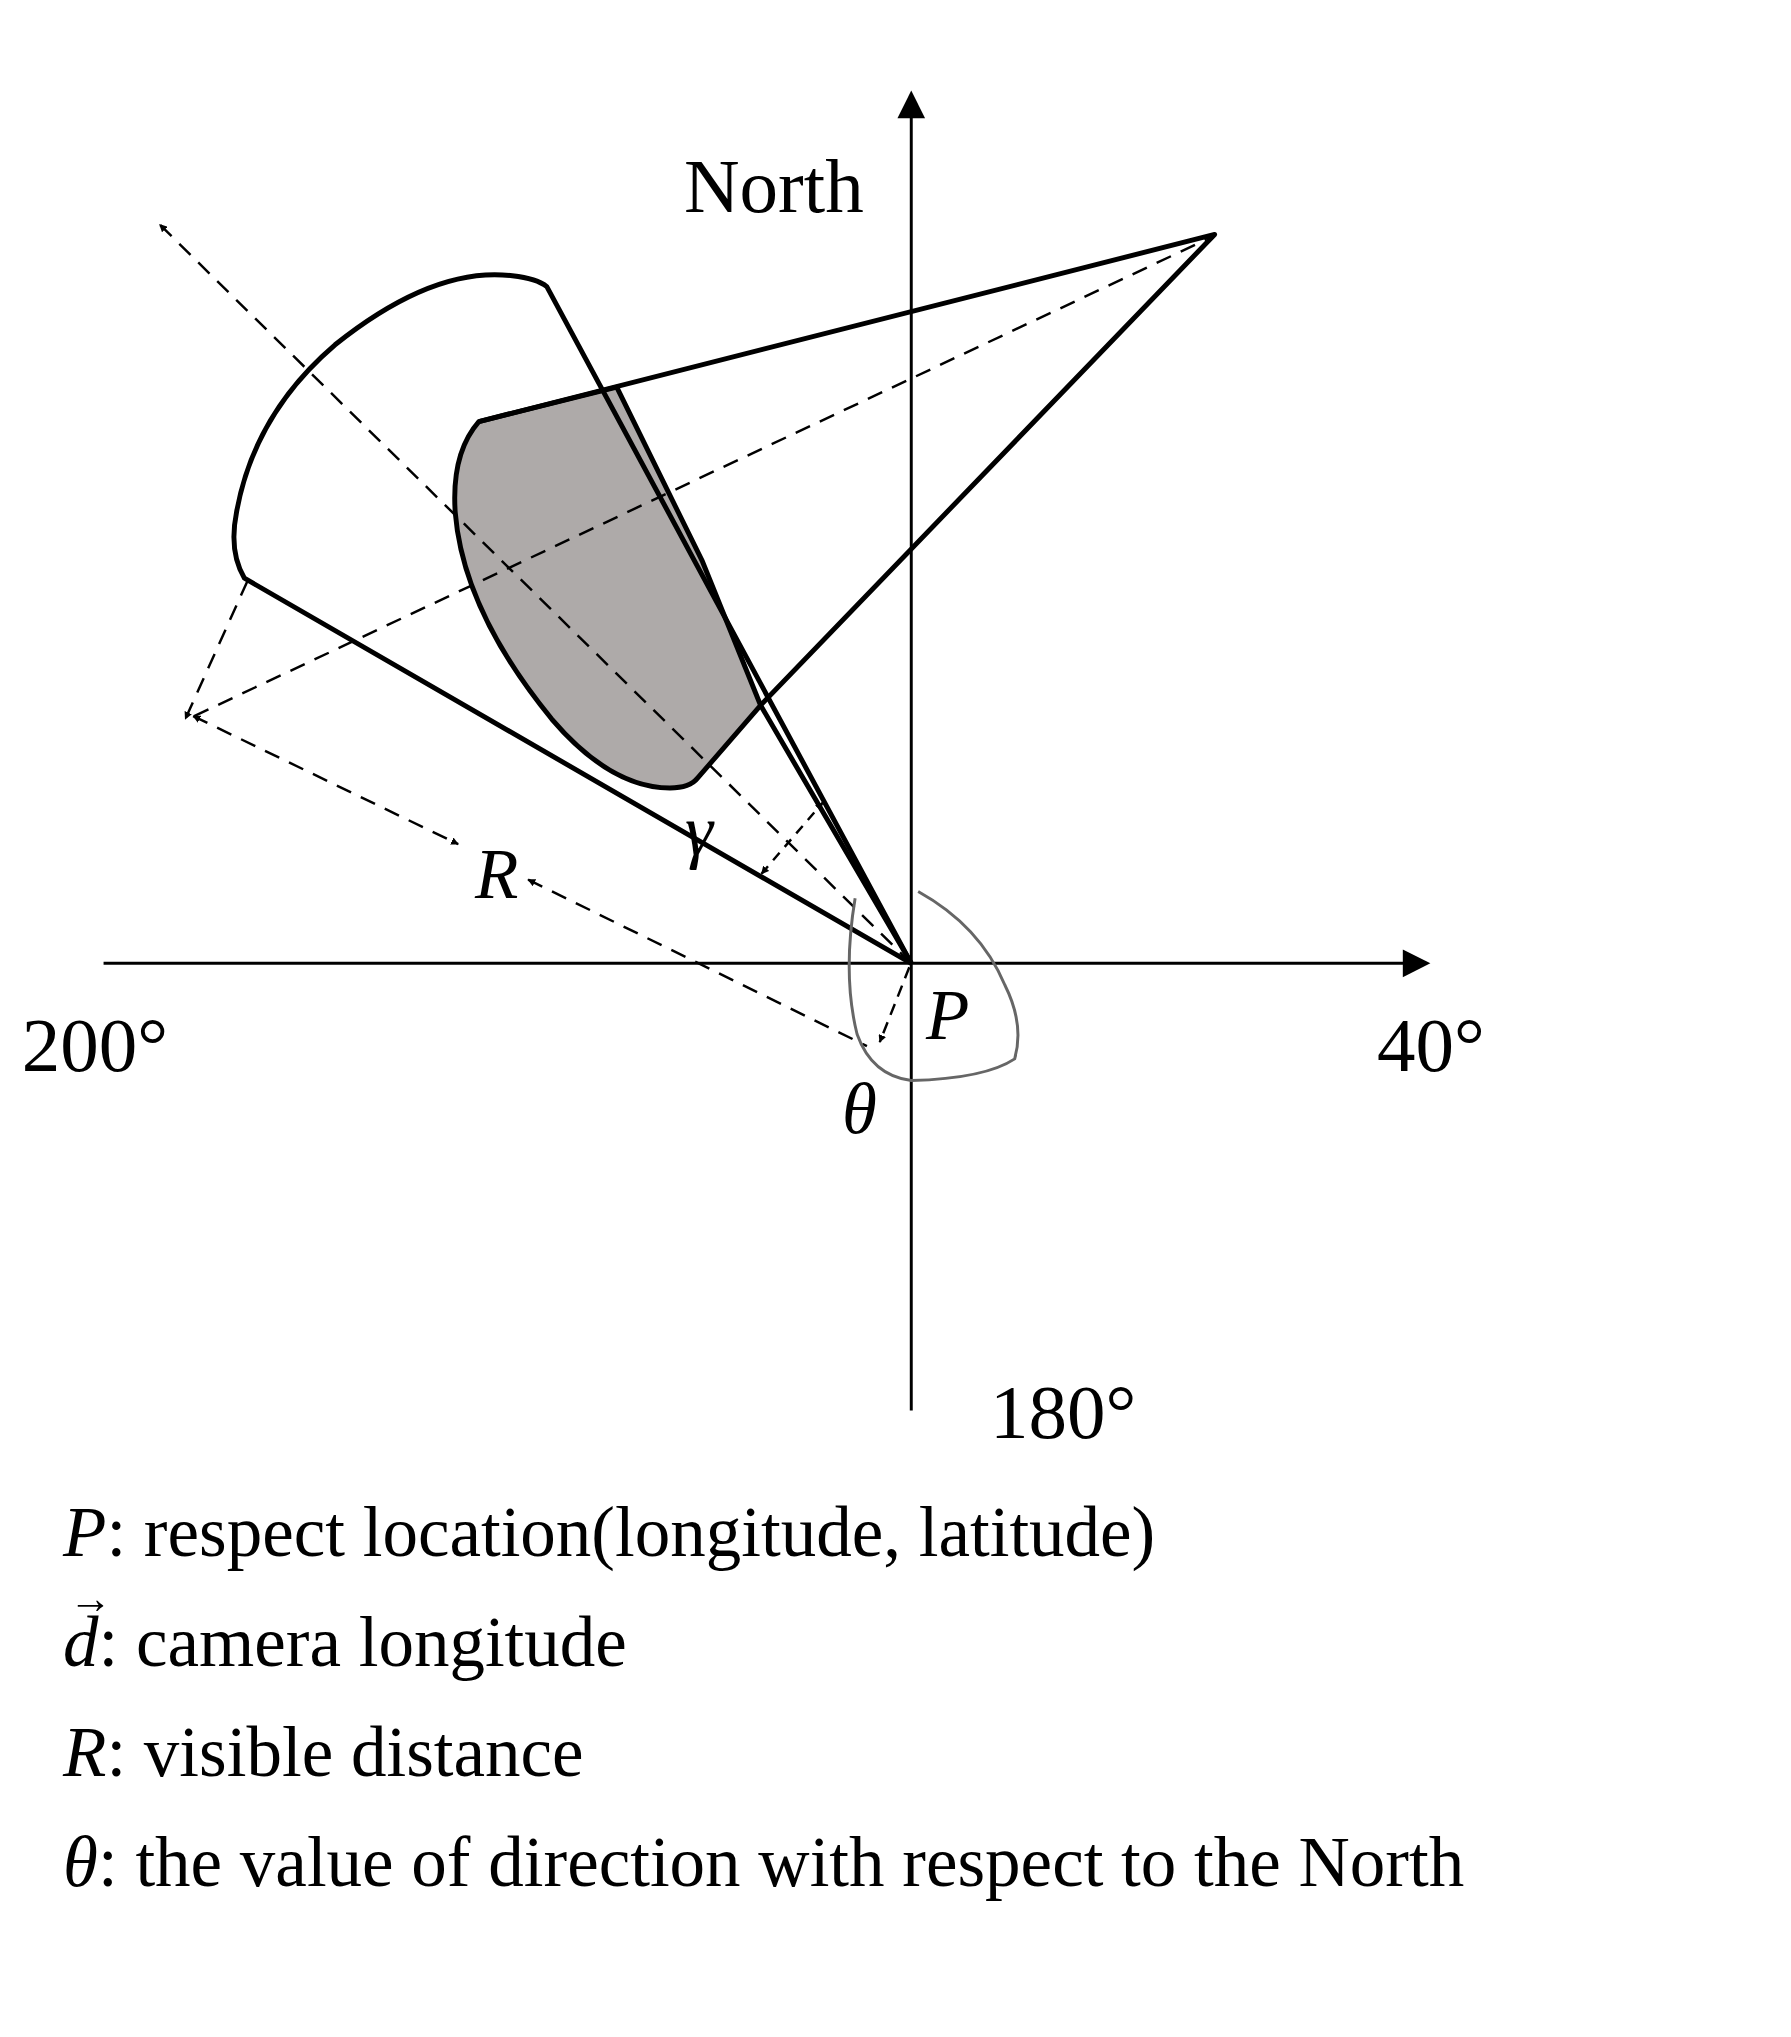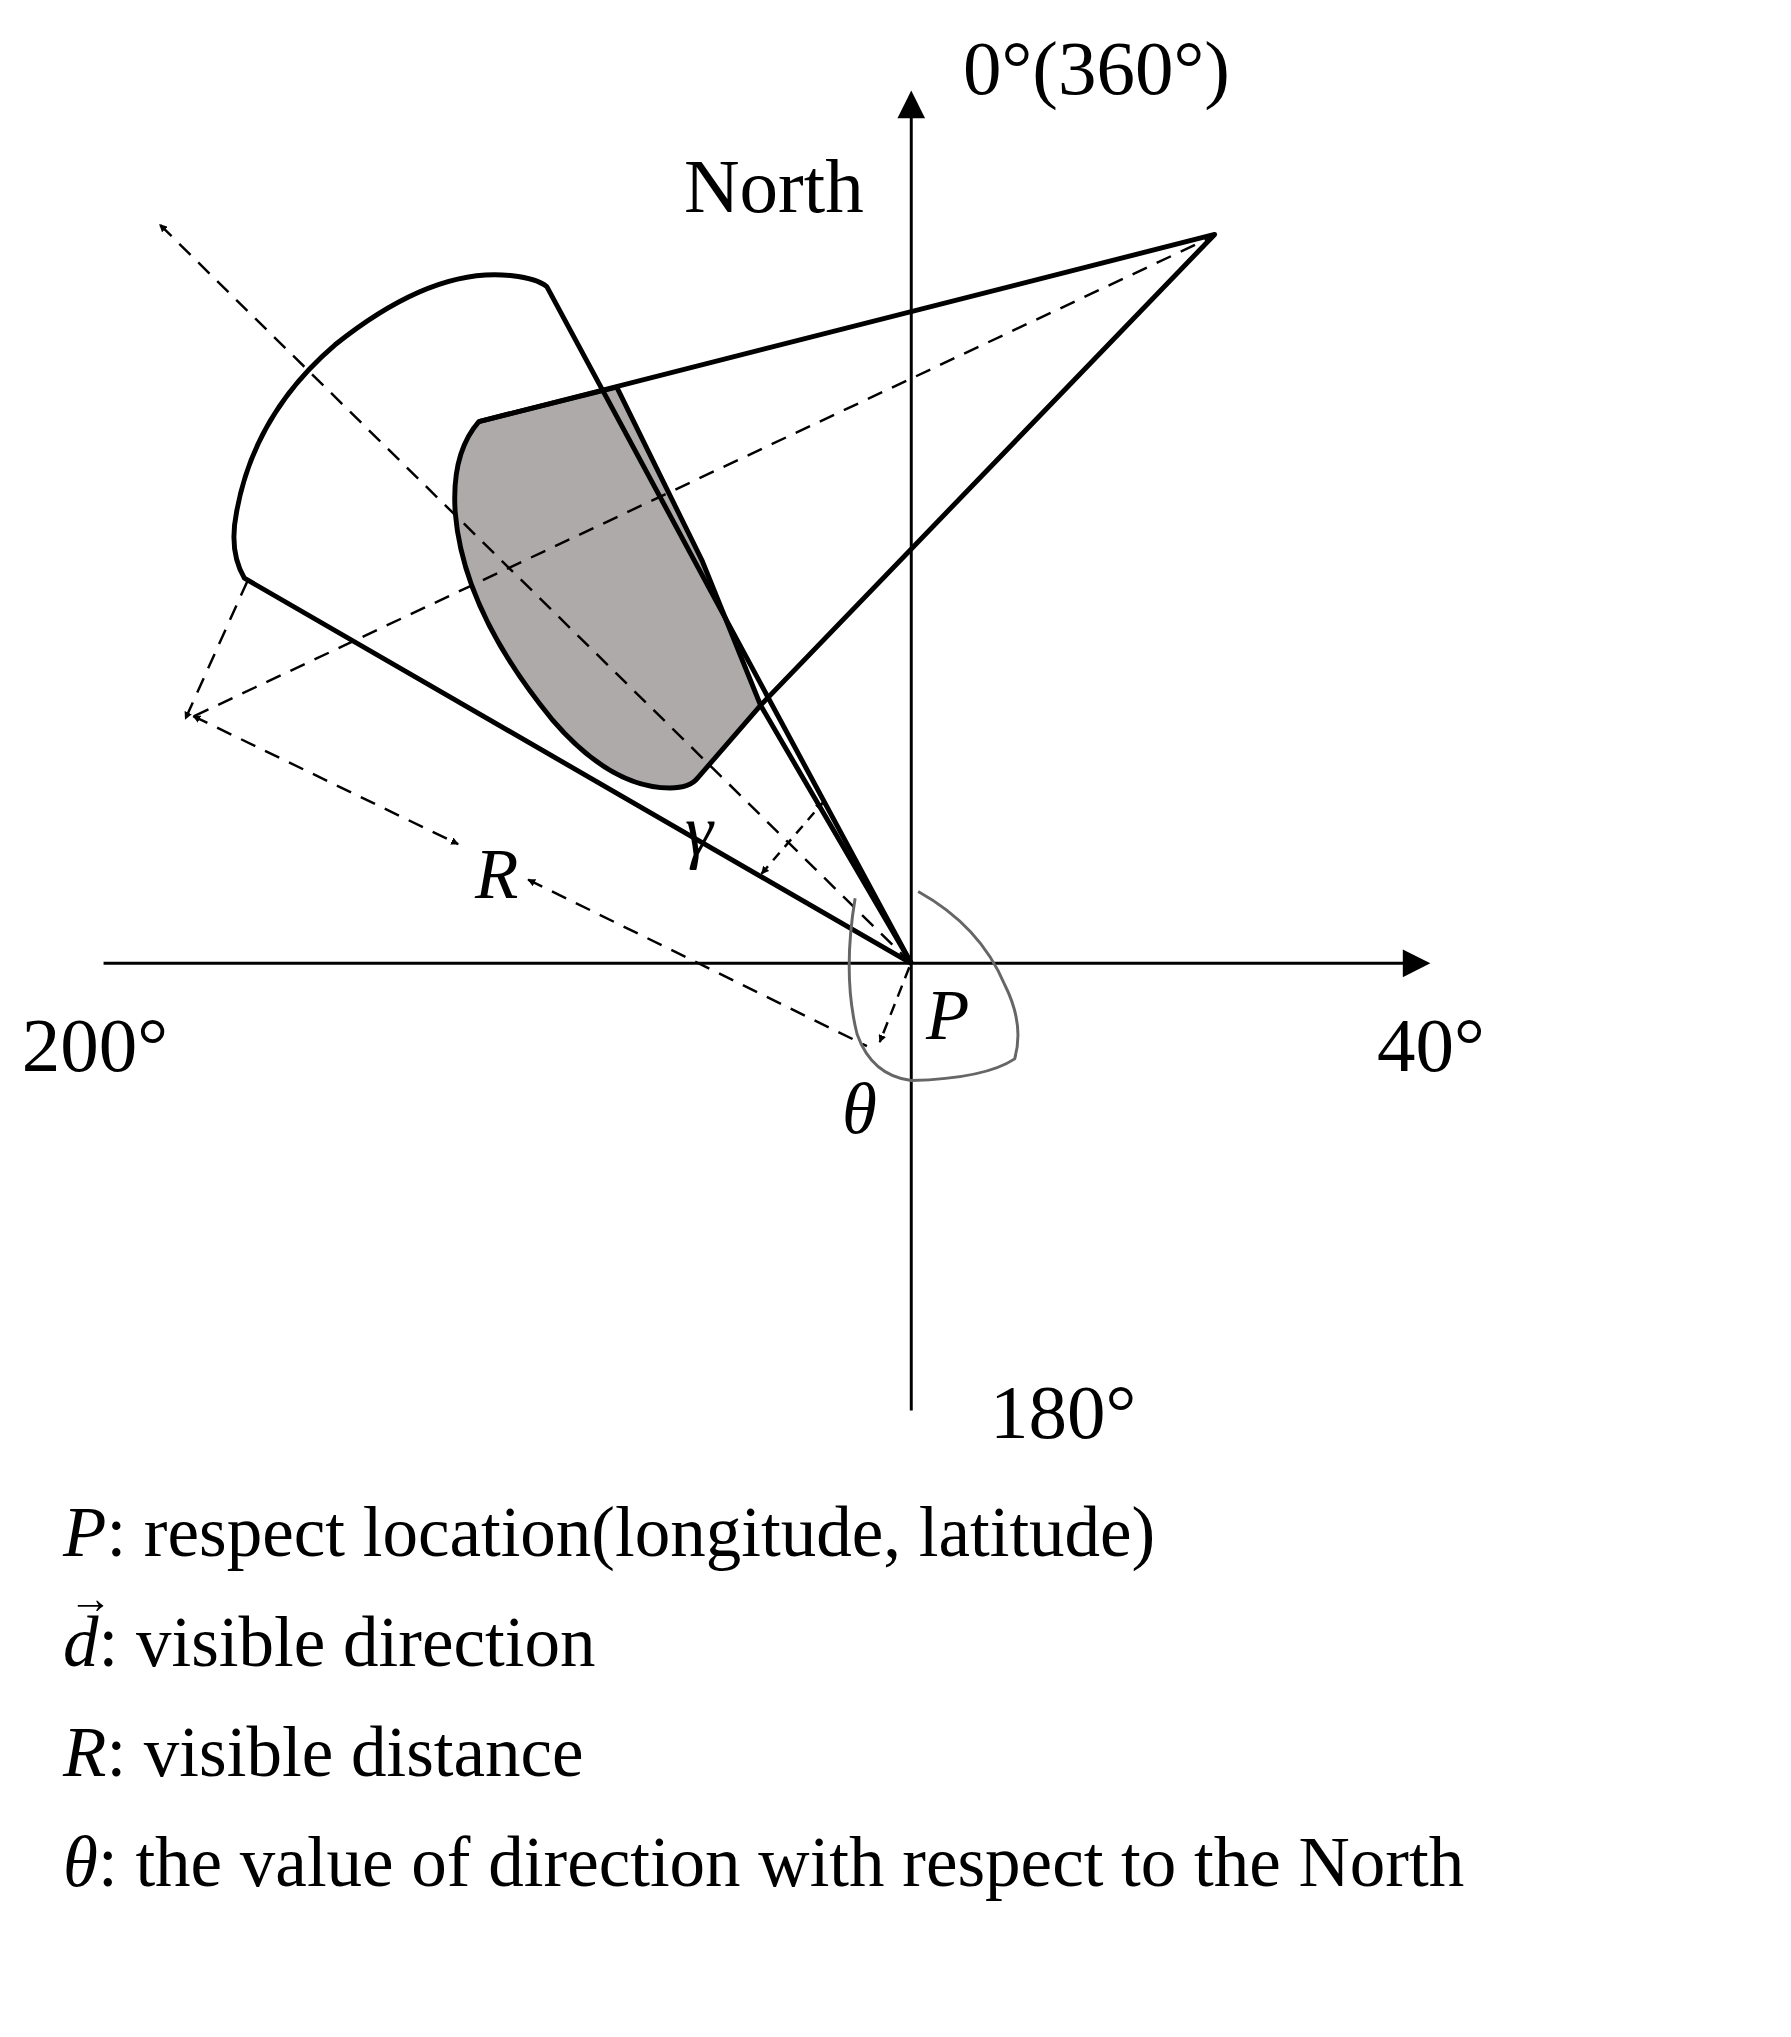--- a/index.html
+++ b/index.html
@@ -46,40 +46,39 @@
     <line x1="536" y1="893" x2="880" y2="1062" stroke="#000" stroke-width="2.5" stroke-dasharray="16,11" marker-start="url(#tri)"></line>
 
     <line x1="773" y1="887" x2="835" y2="815" stroke="#000" stroke-width="2.5" stroke-dasharray="10,8" marker-start="url(#tri)" marker-end="url(#tri)"></line>
 
     <line x1="923" y1="982" x2="893" y2="1058" stroke="#000" stroke-width="2.5" stroke-dasharray="12,8" marker-end="url(#tri)"></line>
 
     <path d="M 868 912 Q 855 990 870 1050 Q 885 1092 925 1097 Q 1000 1095 1030 1075 Q 1040 1040 1020 1000 Q 995 940 932 905" fill="none" stroke="#666" stroke-width="3"></path>
   </svg>
 
   
-  <span class="lbl axis-lbl" style="left:963px; top:29.6px;">0°(360°)</span>
   <span class="lbl axis-lbl" style="left:684px; top:148px;">North</span>
   <span class="lbl axis-lbl" style="left:1377px; top:1007px;">40°</span>
   <span class="lbl axis-lbl" style="left:21.7px; top:1007px;">200°</span>
   <span class="lbl axis-lbl" style="left:954px; top:1374px;margin-left:36px;">180°</span>
 
   
   
   <span class="lbl sym" style="left:685px; top:796px;">γ</span>
   <span class="lbl sym" style="left:475px; top:839px;">R</span>
   <span class="lbl sym" style="left:926px; top:980px;">P</span>
   <span class="lbl sym" style="left:842px; top:1074px;">θ</span>
 
   
   <div class="legend">
     <div class="legend-row">
       <span class="key">P</span><span>: </span><span>respect location(longitude, latitude)</span>
     </div>
     <div class="legend-row">
-      <span class="key vec"><span class="arr">→</span><span>d</span></span><span>: </span><span>visible direction</span>
+      <span class="key vec"><span class="arr">→</span><span>d</span></span><span>: </span><span>camera longitude</span>
     </div>
     <div class="legend-row">
       <span class="key">R</span><span>: </span><span>visible distance</span>
     </div>
     <div class="legend-row">
       <span class="key">θ</span><span>: </span><span>the value of direction with respect to the North</span>
     </div>
   </div>
 </div>
 

